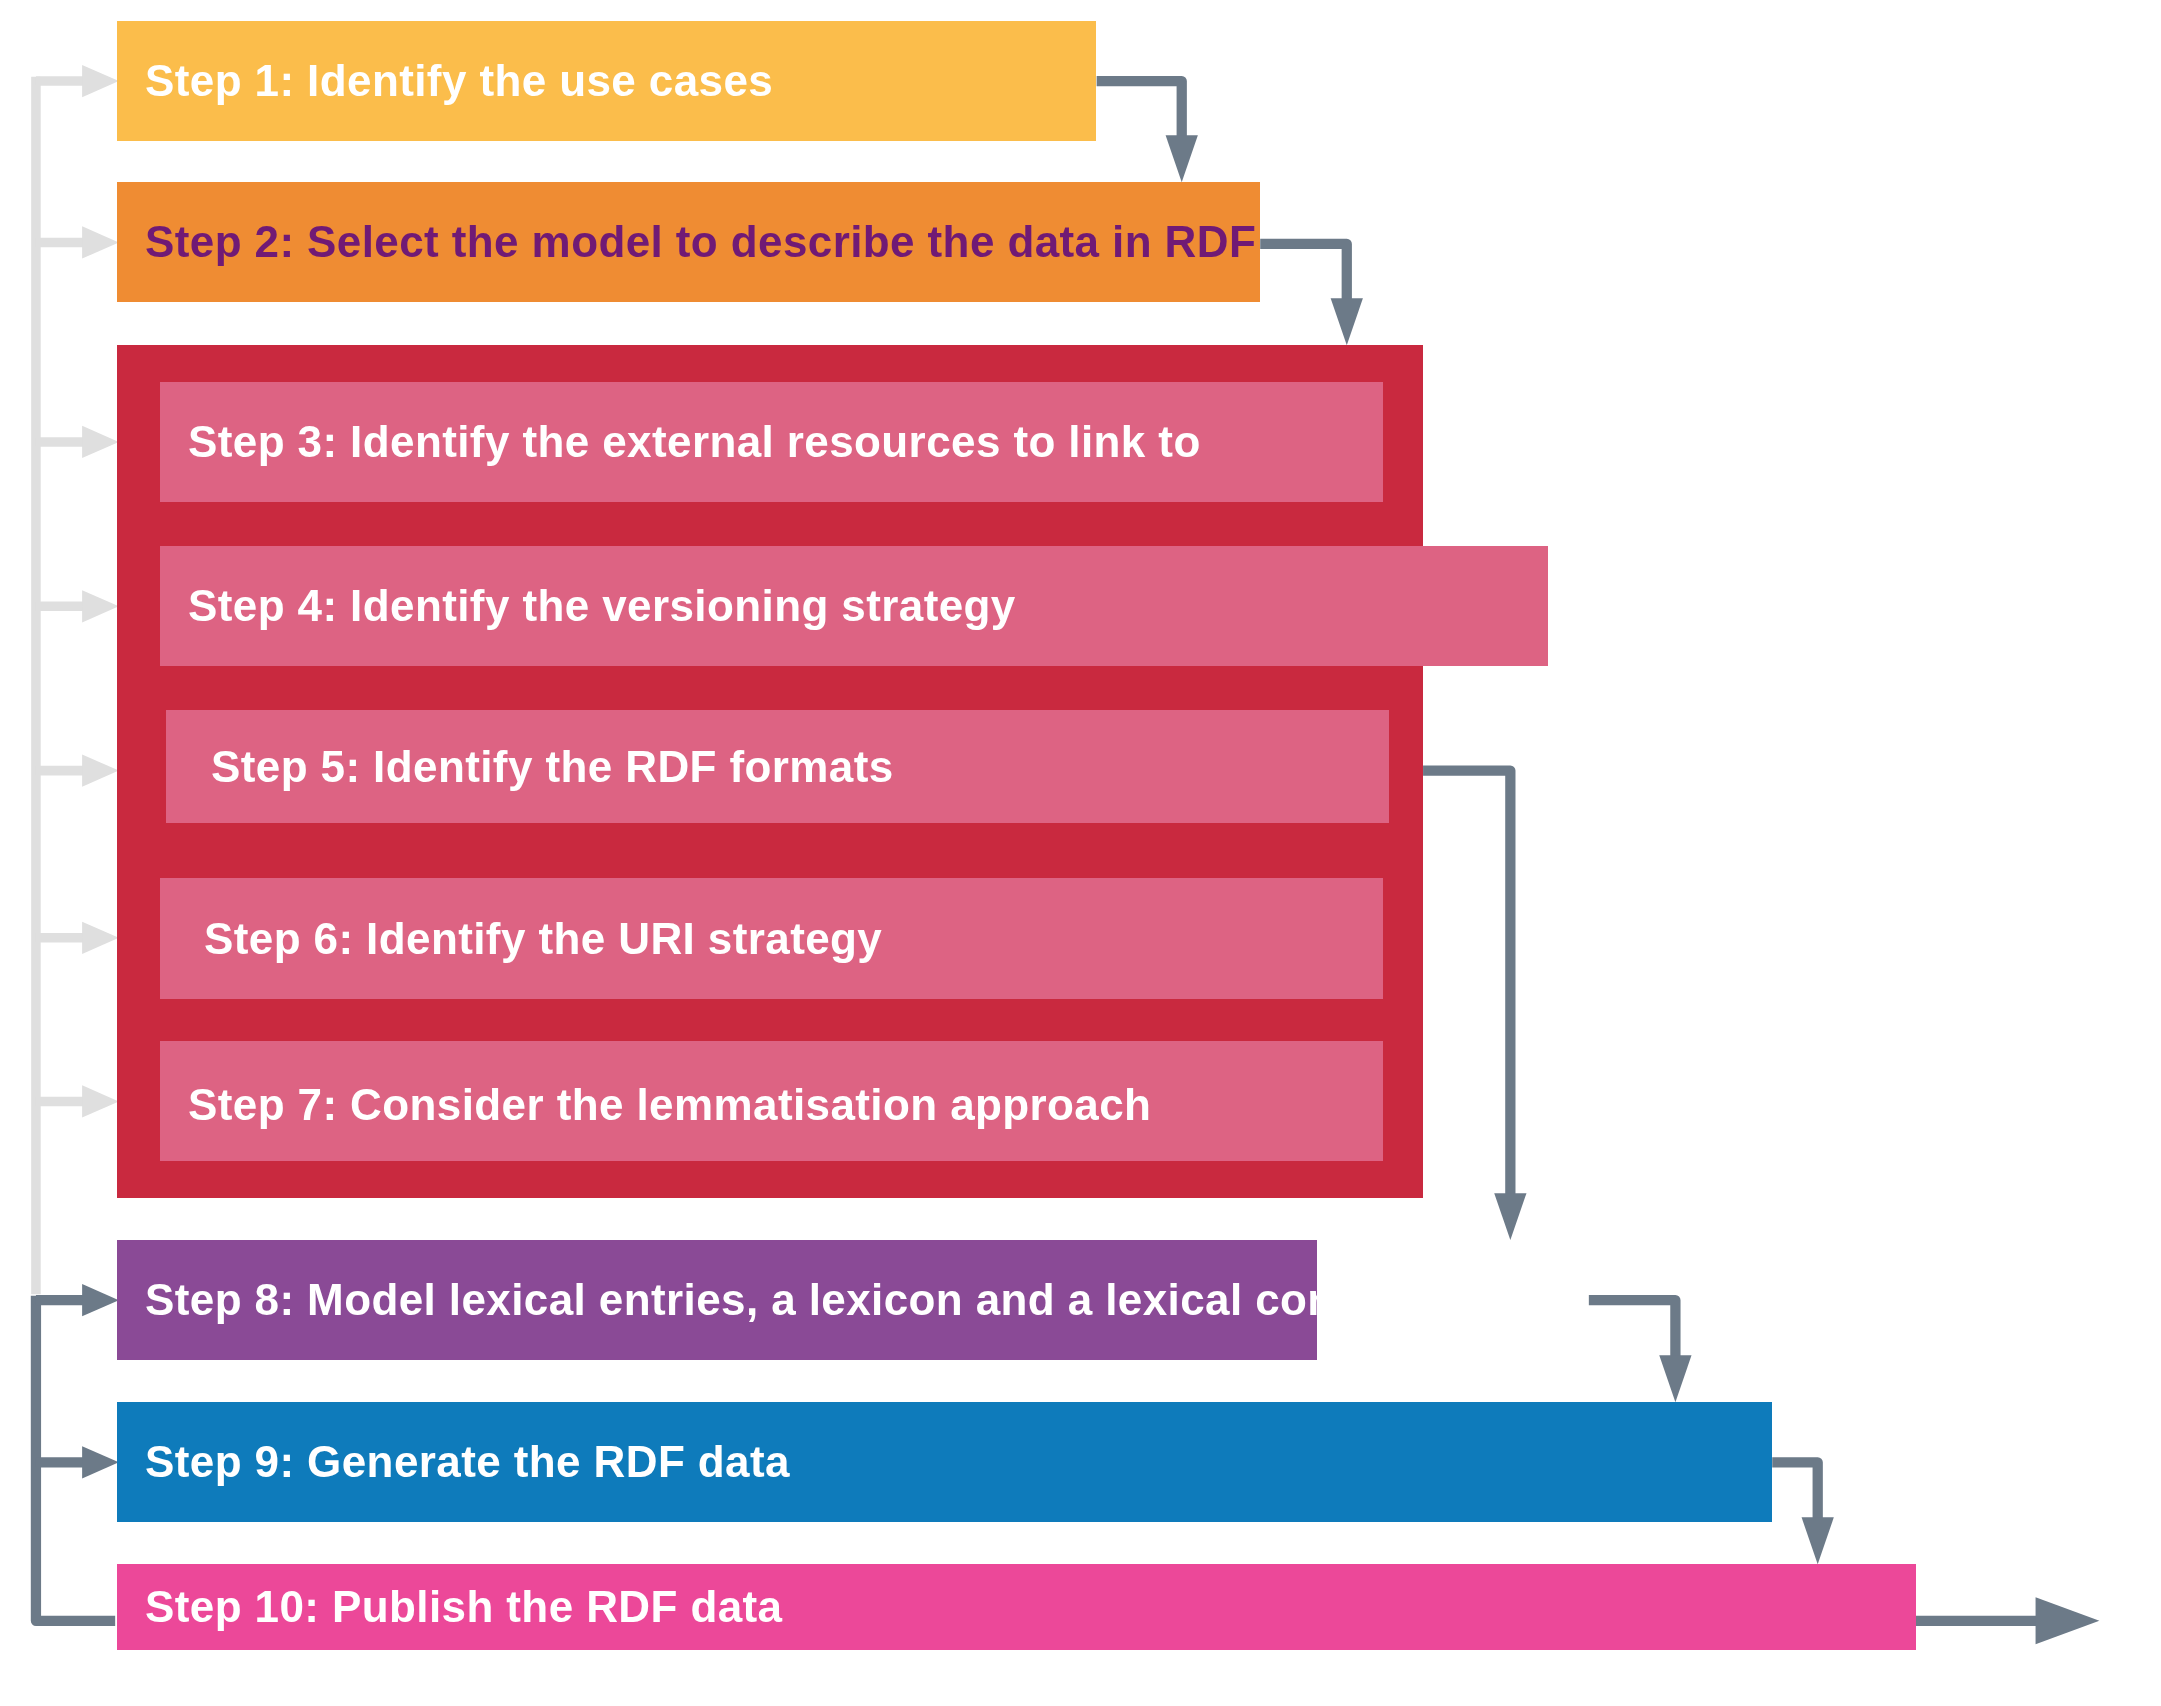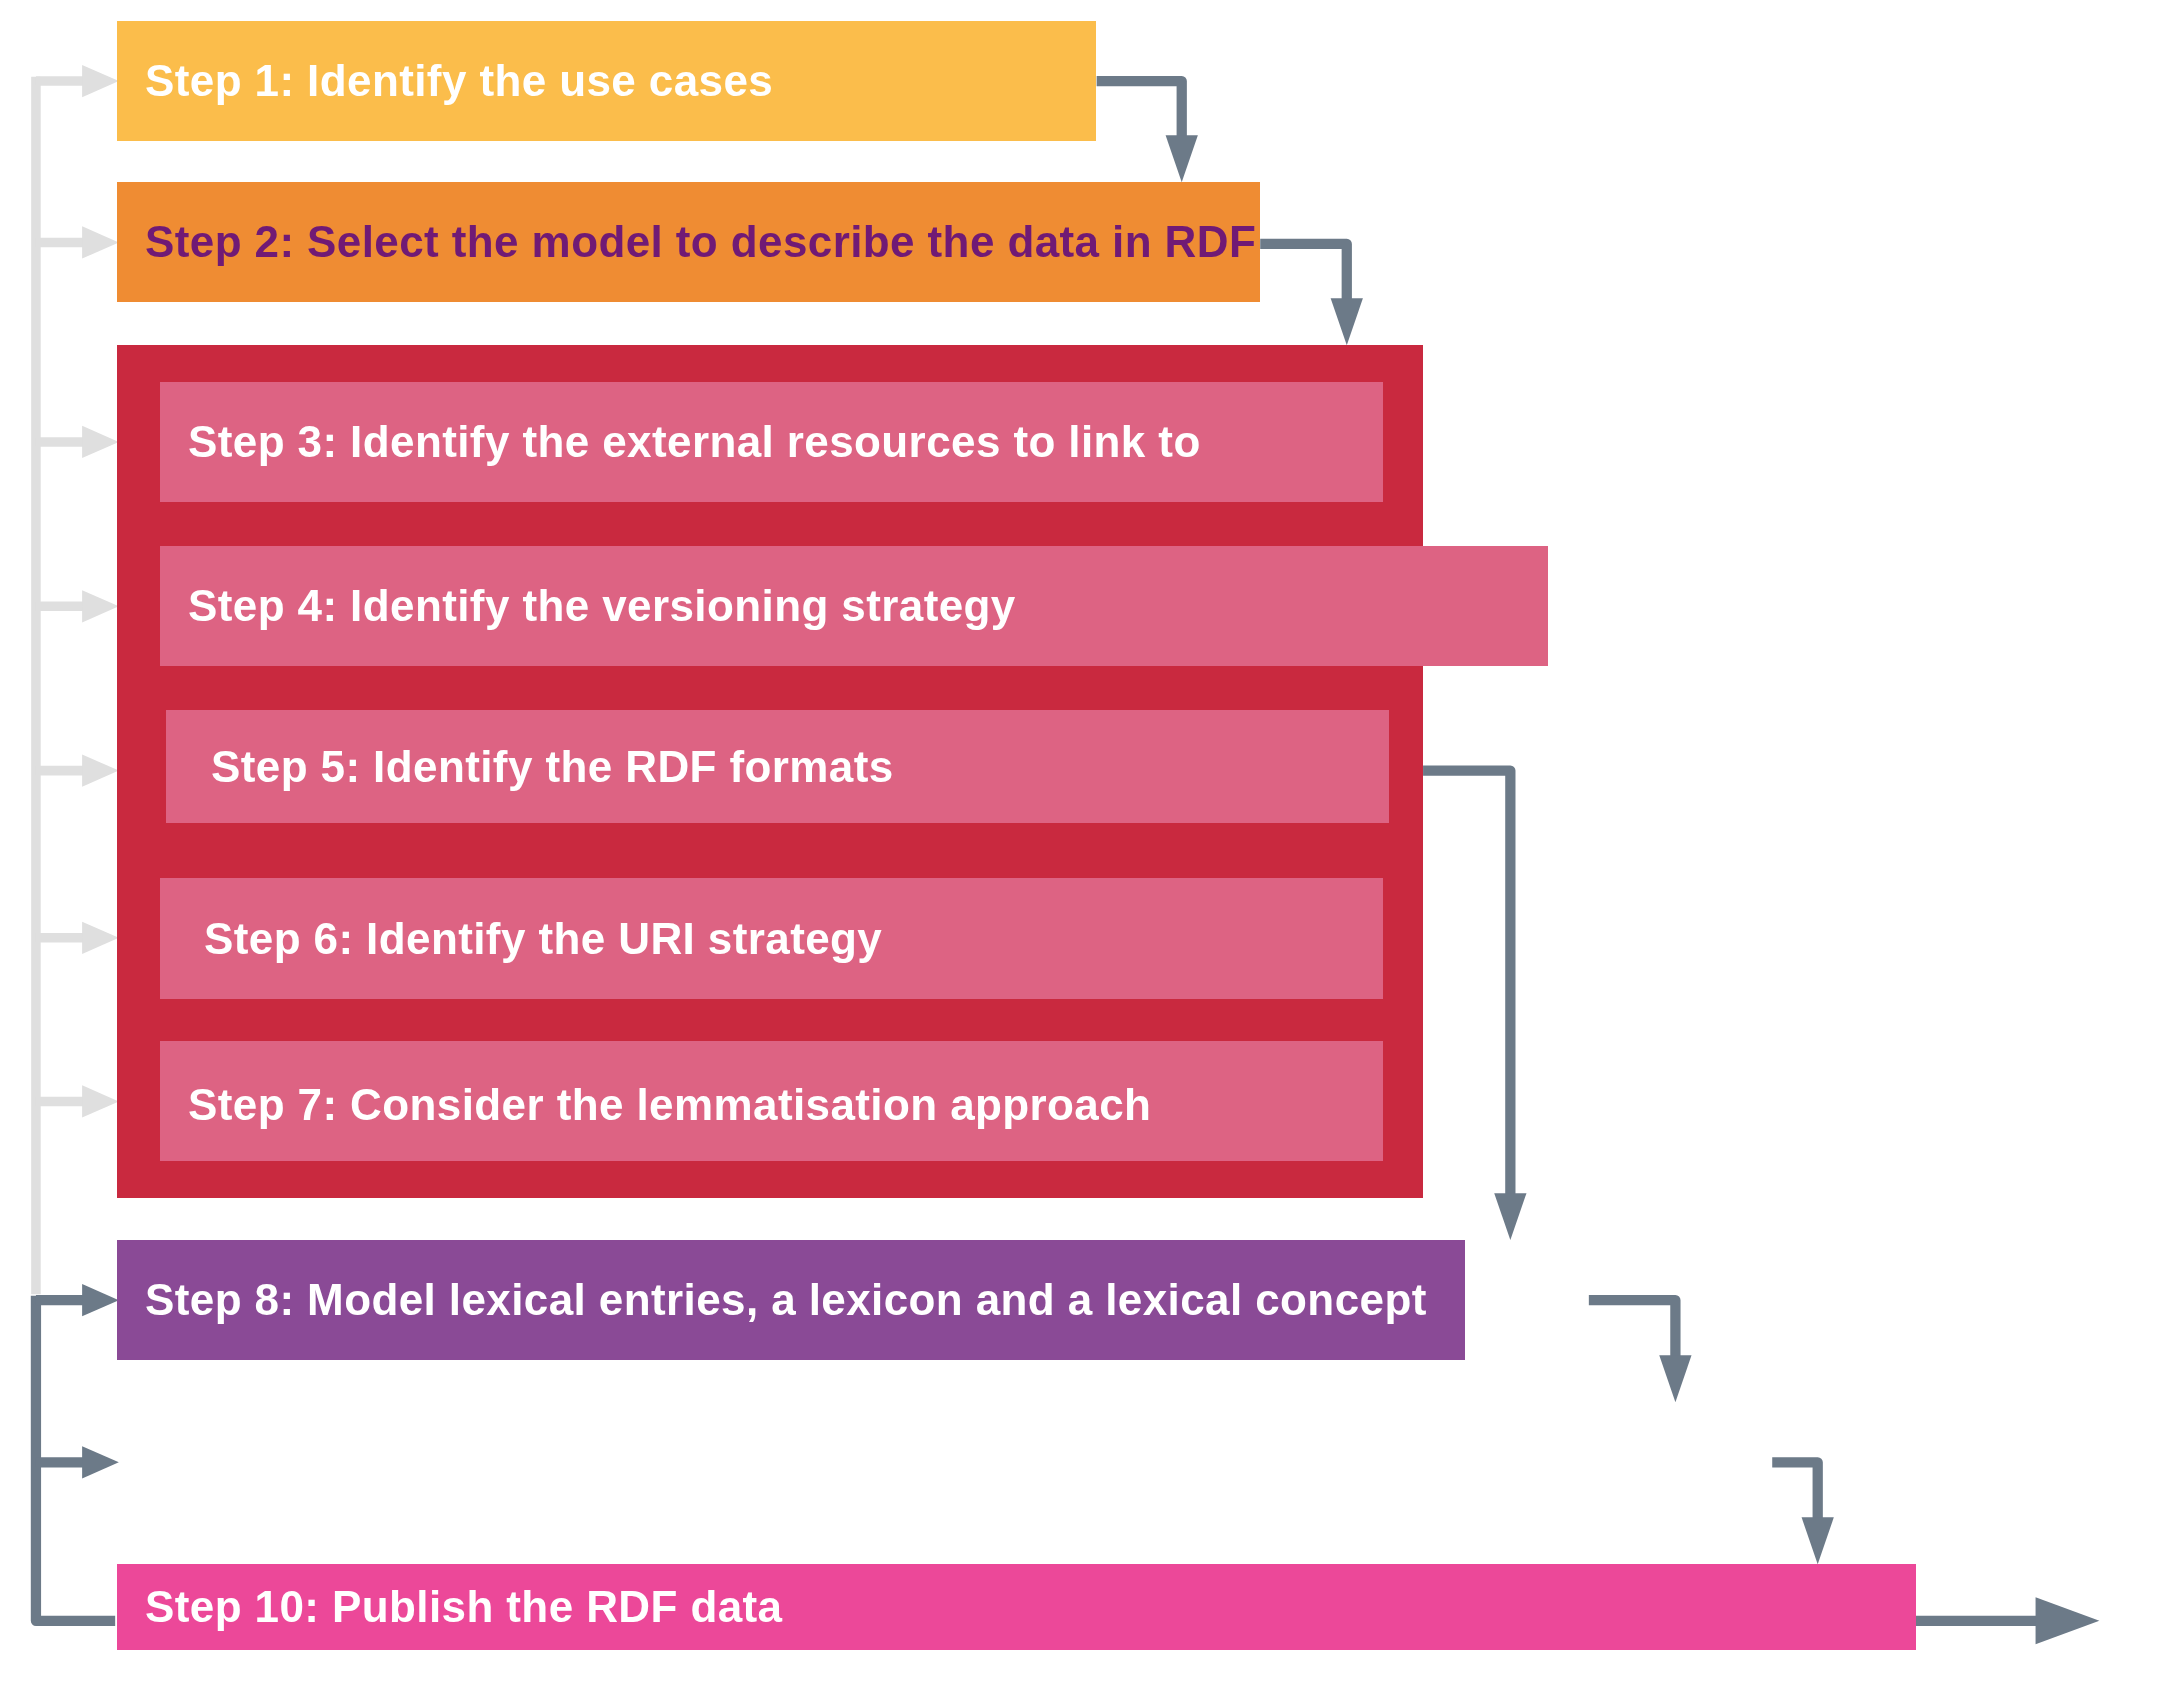--- a/index.html
+++ b/index.html
@@ -143,23 +143,26 @@
   </div>
 
   <div class="box" style="left: 160px; top: 878px; width: 1223px; height: 121px; background: rgb(221, 99, 131);">
     <span class="label" style="color: rgb(255, 255, 255); padding-left: 44px;">Step 6: Identify the URI strategy</span>
   </div>
 
   <div class="box" style="left: 160px; top: 1041px; width: 1223px; height: 120px; background: rgb(221, 99, 131);">
     <span class="label" style="color: rgb(255, 255, 255); margin-top: 7px;">Step 7: Consider the lemmatisation approach</span>
   </div>
 
-  <div class="box" style="left: 117px; top: 1240px; width: 1348px; height: 120px; background: rgb(138, 74, 150);">
+  <div class="box" style="left: 117px; top: 1240px; width: 1200px; height: 120px; background: rgb(138, 74, 150);">
     <span class="label" style="color: rgb(255, 255, 255);">Step 8: Model lexical entries, a lexicon and a lexical concept</span>
   </div>
 
+  <div class="box" style="left: 117px; top: 1402px; width: 1655px; height: 120px; background: rgb(14, 123, 187);">
+    <span class="label" style="color: rgb(255, 255, 255);">Step 9: Generate the RDF data</span>
+  </div>
 
   <div class="box" style="left: 117px; top: 1564px; width: 1799px; height: 86px; background: #ec4899;">
     <span class="label" style="color: rgb(255, 255, 255);">Step 10: Publish the RDF data</span>
   </div>
 
 </div>
 
 
 </body></html>

